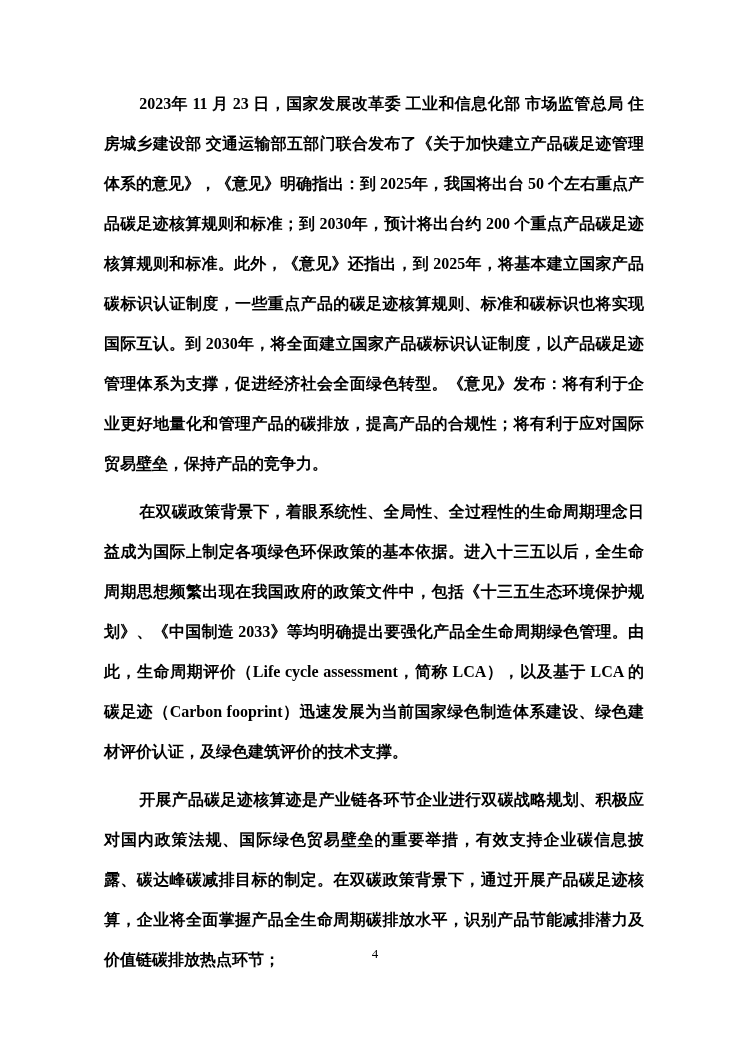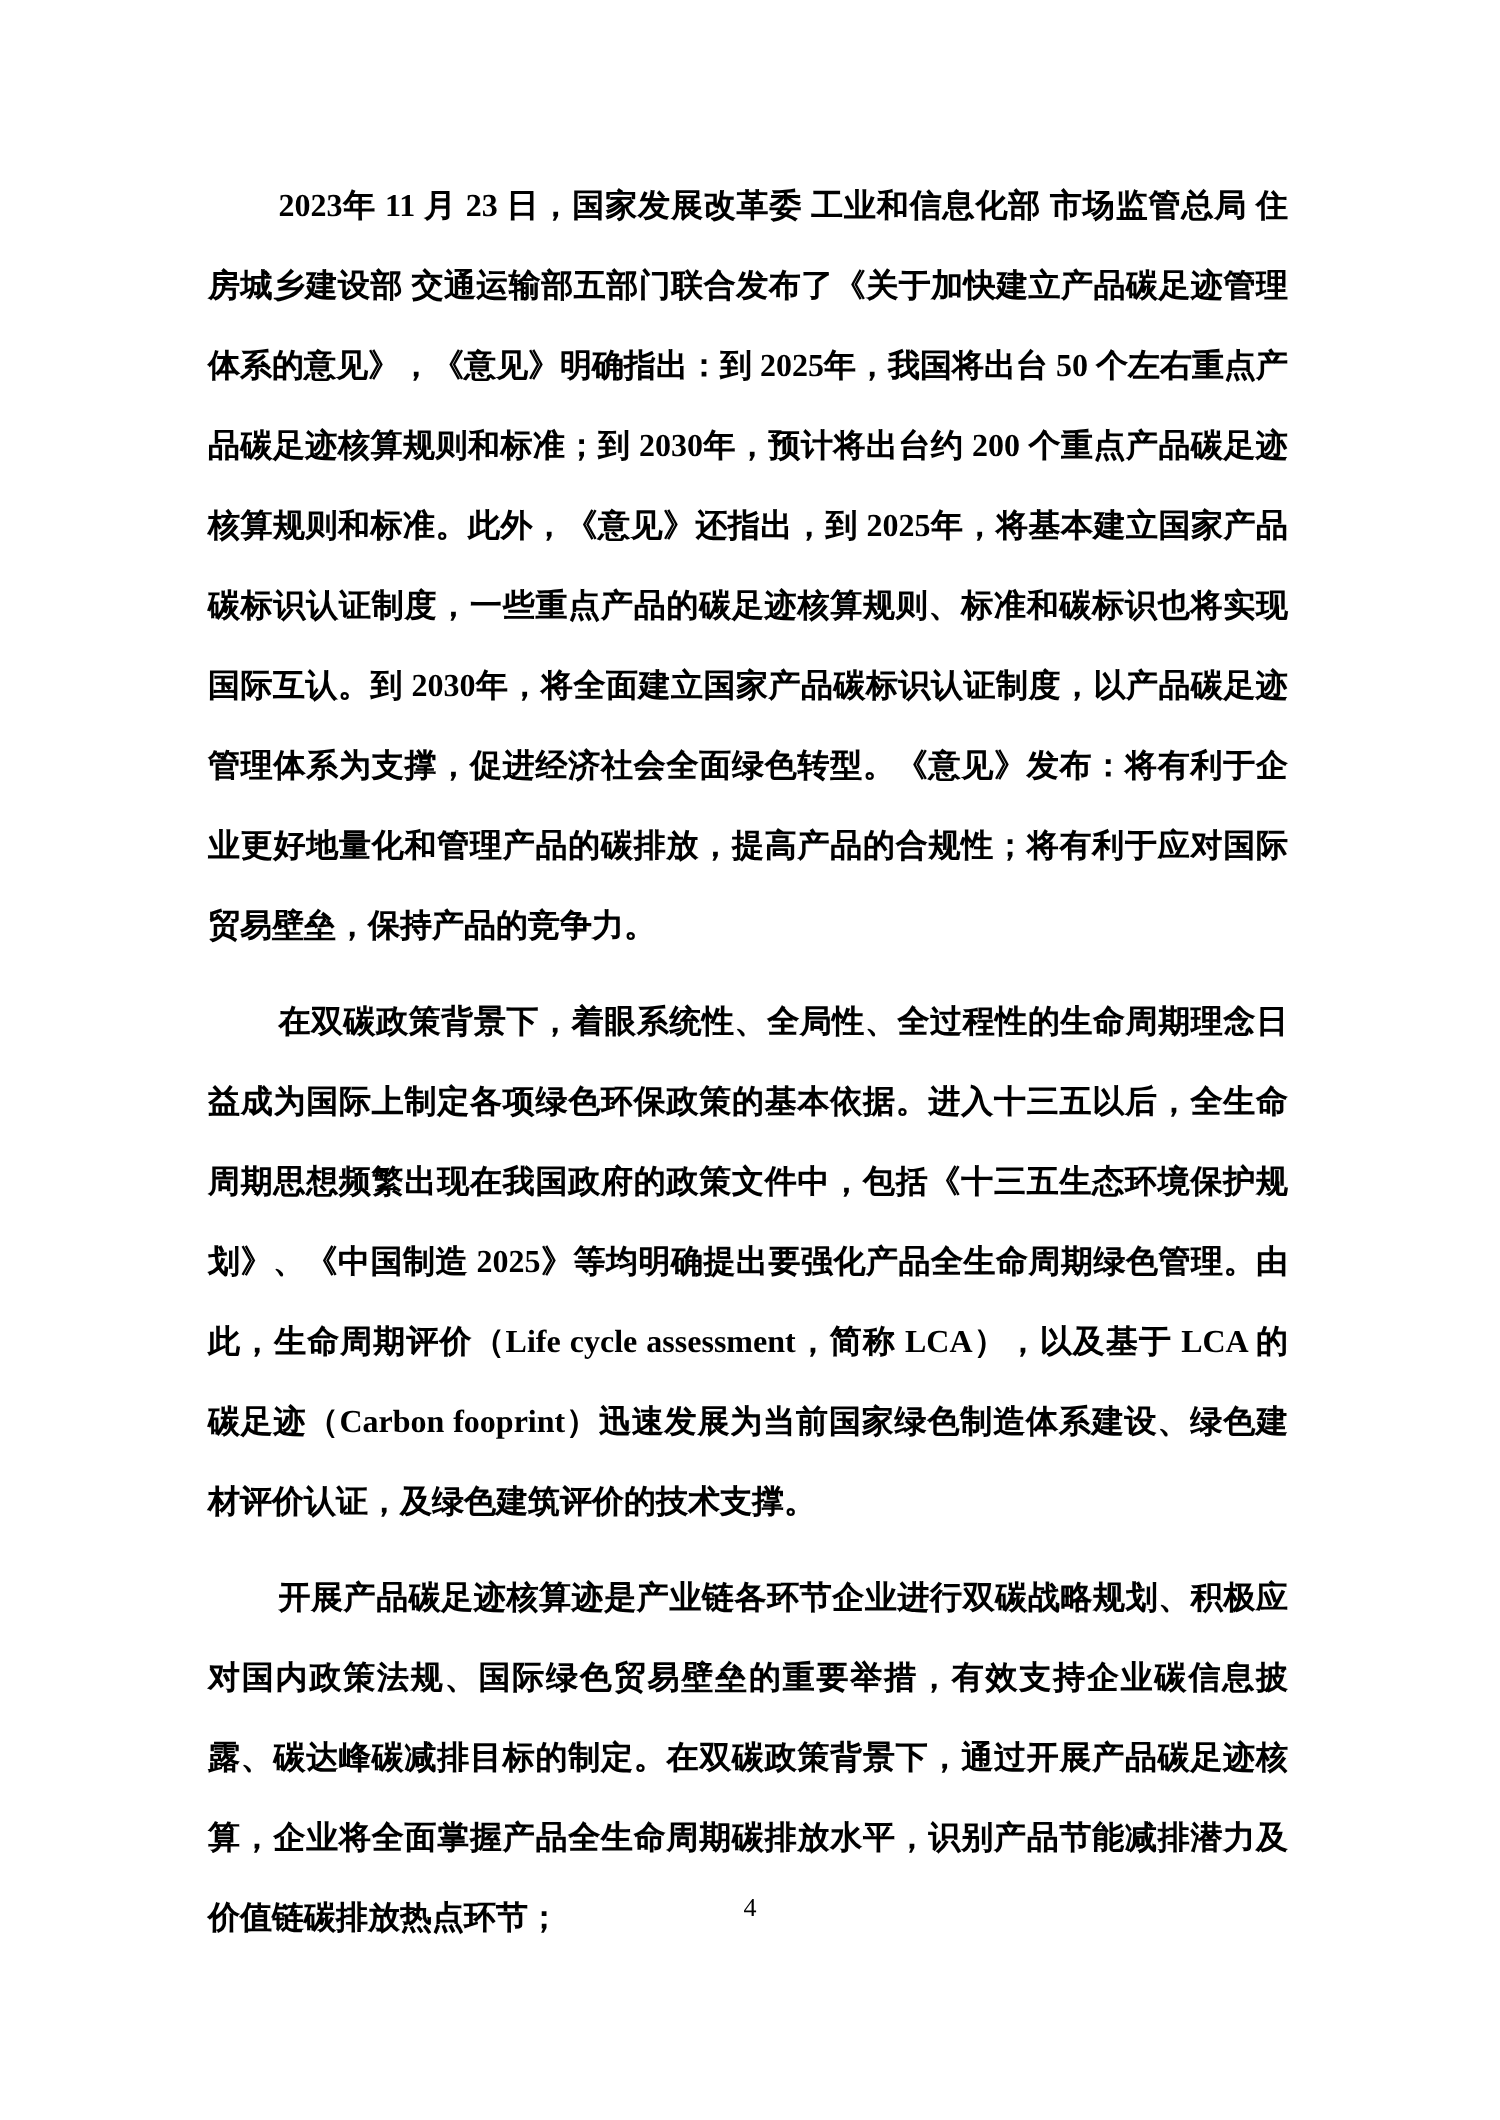--- a/index.html
+++ b/index.html
@@ -43,17 +43,17 @@
     line-height: 20px;
     color: #000000;
   }
 </style>
 </head>
 <body>
 
 <div class="page">
   <div class="doc">
     <p class="para">2023年 11 月 23 日，国家发展改革委 工业和信息化部 市场监管总局 住房城乡建设部 交通运输部五部门联合发布了《关于加快建立产品碳足迹管理体系的意见》，《意见》明确指出：到 2025年，我国将出台 50 个左右重点产品碳足迹核算规则和标准；到 2030年，预计将出台约 200 个重点产品碳足迹核算规则和标准。此外，《意见》还指出，到 2025年，将基本建立国家产品碳标识认证制度，一些重点产品的碳足迹核算规则、标准和碳标识也将实现国际互认。到 2030年，将全面建立国家产品碳标识认证制度，以产品碳足迹管理体系为支撑，促进经济社会全面绿色转型。《意见》发布：将有利于企业更好地量化和管理产品的碳排放，提高产品的合规性；将有利于应对国际贸易壁垒，保持产品的竞争力。</p>
-    <p class="para">在双碳政策背景下，着眼系统性、全局性、全过程性的生命周期理念日益成为国际上制定各项绿色环保政策的基本依据。进入十三五以后，全生命周期思想频繁出现在我国政府的政策文件中，包括《十三五生态环境保护规划》、《中国制造 2025》等均明确提出要强化产品全生命周期绿色管理。由此，生命周期评价（Life cycle assessment，简称 LCA），以及基于 LCA 的碳足迹（Carbon fooprint）迅速发展为当前国家绿色制造体系建设、绿色建材评价认证，及绿色建筑评价的技术支撑。</p>
+    <p class="para">在双碳政策背景下，着眼系统性、全局性、全过程性的生命周期理念日益成为国际上制定各项绿色环保政策的基本依据。进入十三五以后，全生命周期思想频繁出现在我国政府的政策文件中，包括《十三五生态环境保护规划》、《中国制造 2033》等均明确提出要强化产品全生命周期绿色管理。由此，生命周期评价（Life cycle assessment，简称 LCA），以及基于 LCA 的碳足迹（Carbon fooprint）迅速发展为当前国家绿色制造体系建设、绿色建材评价认证，及绿色建筑评价的技术支撑。</p>
     <p class="para">开展产品碳足迹核算迹是产业链各环节企业进行双碳战略规划、积极应对国内政策法规、国际绿色贸易壁垒的重要举措，有效支持企业碳信息披露、碳达峰碳减排目标的制定。在双碳政策背景下，通过开展产品碳足迹核算，企业将全面掌握产品全生命周期碳排放水平，识别产品节能减排潜力及价值链碳排放热点环节；</p>
   </div>
   <div class="page-number">4</div>
 </div>
 
 </body></html>

